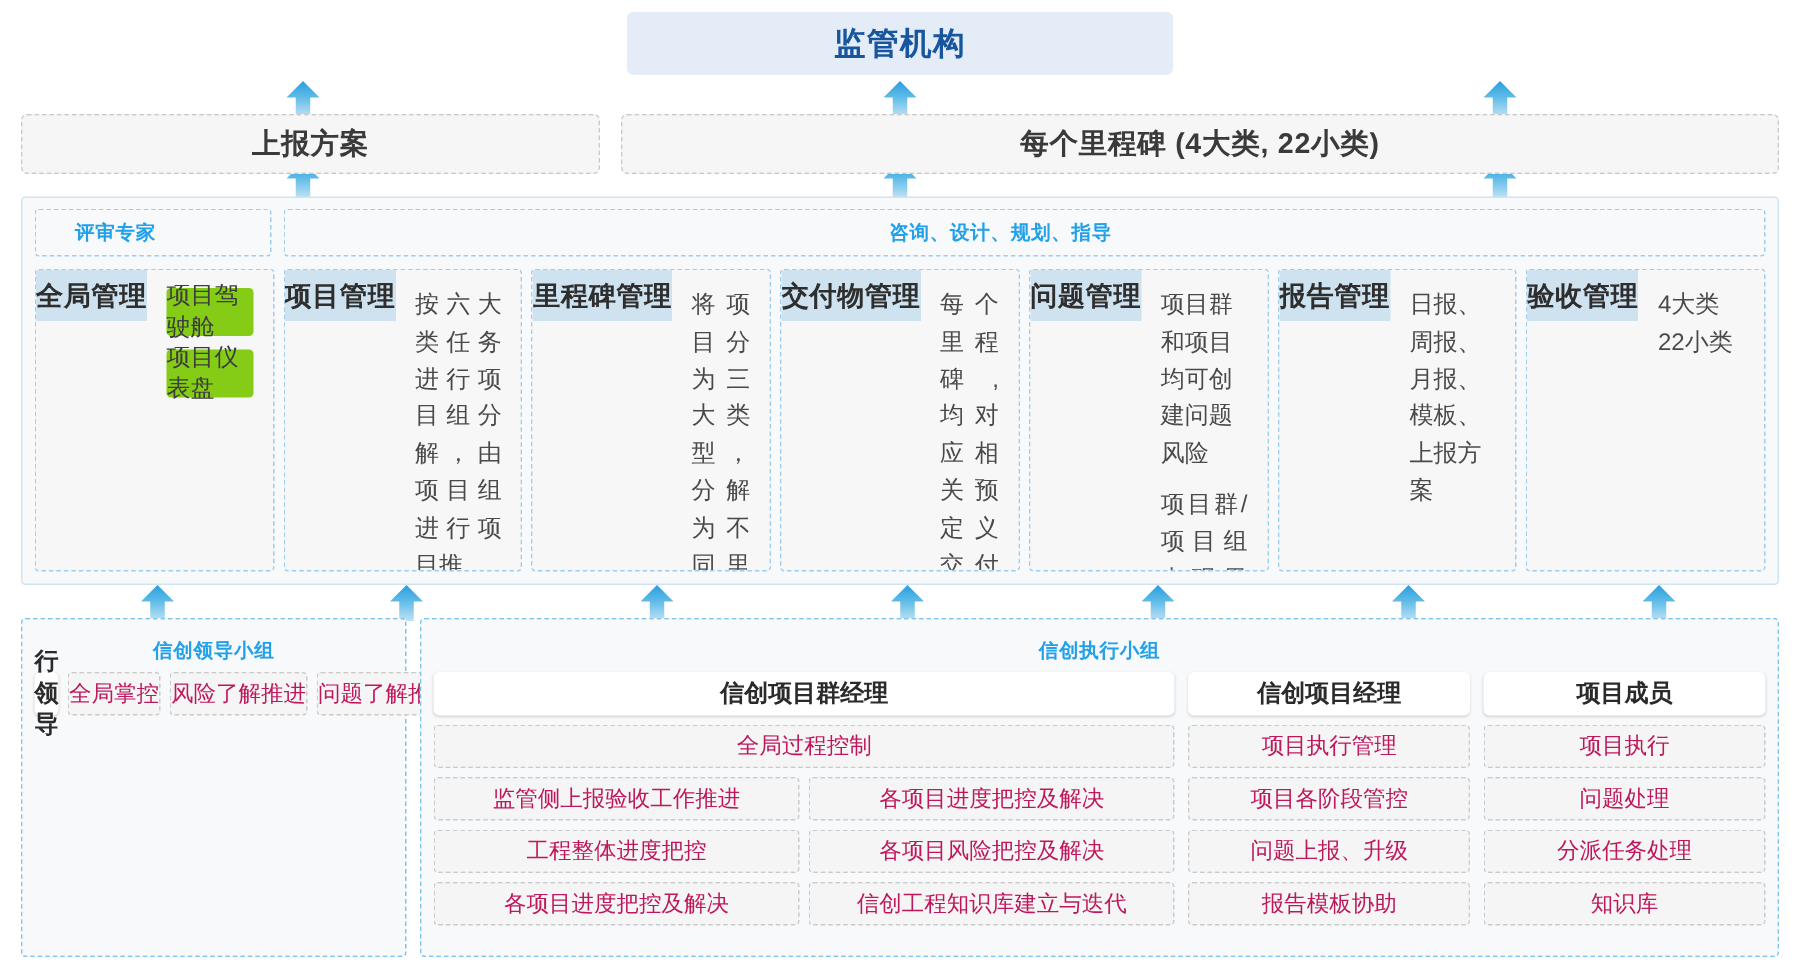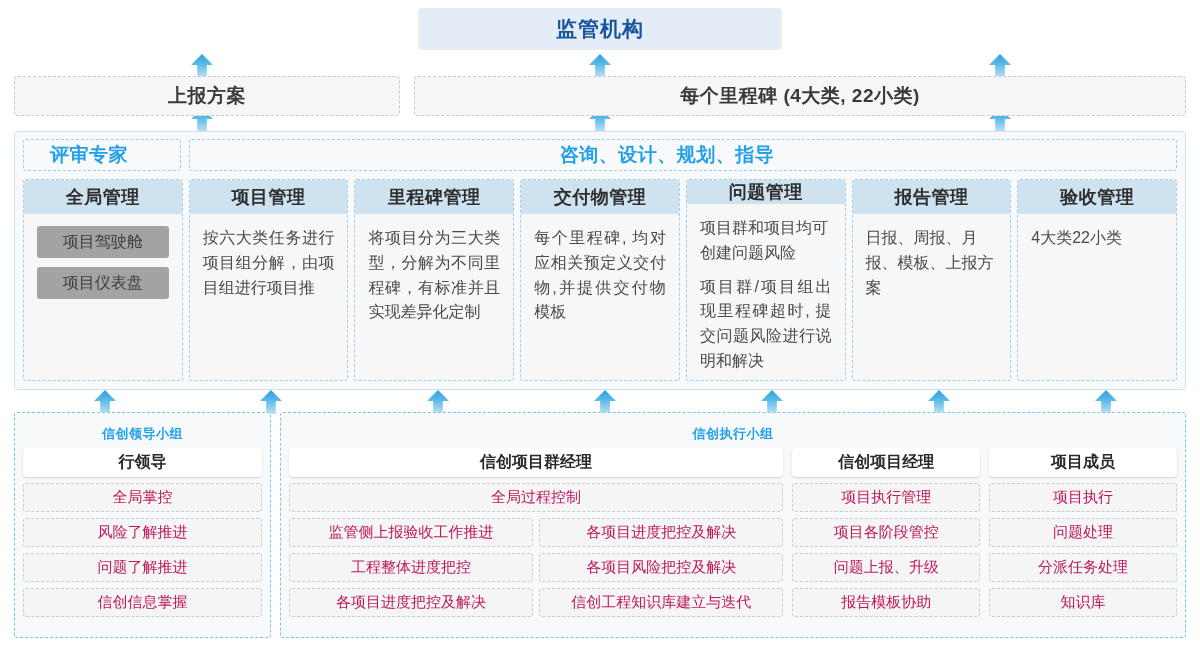--- a/index.html
+++ b/index.html
@@ -43,45 +43,45 @@
     position: absolute; left: 14px; top: 131px; width: 1172px; height: 259px;
     background: #f7f9fb; border: 1px solid #cfe4f2; border-radius: 3px;
   }
   .mid-labels {
     position: absolute; left: 8px; top: 7px; right: 8px; height: 32px;
     display: flex; gap: 8px;
   }
   .mid-label {
     border: 1px dashed #9ecdee; border-radius: 3px; background: #f7f9fb;
     display: flex; align-items: center;
-    color: #22a0e8; font-size: 19px; font-weight: bold; letter-spacing: .5px;
+    color: #22a0e8; font-size: 13px; font-weight: bold; letter-spacing: .5px;
   }
   .mid-label.l-left { width: 158px; padding-left: 26px; }
   .mid-label.l-right { flex: 1; padding-left: 0; justify-content: center; }
   .mid-label.l-right span { margin-left: -32px; }
 
   .mid-cols {
     position: absolute; left: 8px; top: 47px; right: 8px; bottom: 8px;
     display: flex; gap: 6px;
   }
   .mid-col {
     flex: 1; border: 1px dashed #9ecdee; border-radius: 3px;
-    background: #f7f7f7; display: flex; flex-direction: column; overflow: hidden;
+    background: #f7f7f7; display: flex; flex-direction: row; overflow: hidden;
   }
   .mid-col-head {
     height: 34px; background: #cfe2ef;
     display: flex; align-items: center; justify-content: center;
     color: #2e2e2e; font-size: 18px; font-weight: bold; letter-spacing: .5px;
   }
   .mid-col-body {
     flex: 1; padding: 12px 13px 8px 13px;
     display: flex; flex-direction: column; gap: 9px;
   }
   .pill {
-    background: #a3a3a3; border-radius: 3px; height: 32px;
+    background: #84cc16; border-radius: 3px; height: 32px;
     display: flex; align-items: center; justify-content: center;
     color: #3d3d3d; font-size: 16px;
   }
   .para {
     color: #4a4a4a; font-size: 16px; line-height: 1.55;
     text-align: justify; text-align-last: left;
   }
   .para.nj { text-align: left; }
 
   
@@ -109,21 +109,21 @@
     display: flex; align-items: center; justify-content: center;
     color: #2a2a2a; font-size: 16px; font-weight: bold;
   }
   .card-item {
     height: 29px; background: #f5f5f5; border: 1px dashed #cbcbcb; border-radius: 3px;
     display: flex; align-items: center; justify-content: center;
     color: #be185d; font-size: 15px; white-space: nowrap;
   }
   .card-grid { display: flex; gap: 6px; }
   .card-grid > div { flex: 1; display: flex; flex-direction: column; gap: 6px; }
-  .bot-card.c-left-list { flex: 1; display: flex; flex-direction: column; gap: 6px; }
+  .bot-card.c-left-list { flex: 1; display: flex; flex-direction: row; gap: 6px; }
 </style>
 </head>
 <body>
 
 <div class="page">
 
   <div class="top-title">监管机构</div>
 
   <div class="arrow" style="left:191px; top:108px;"></div>
   <div class="arrow" style="left:589px; top:108px;"></div>

